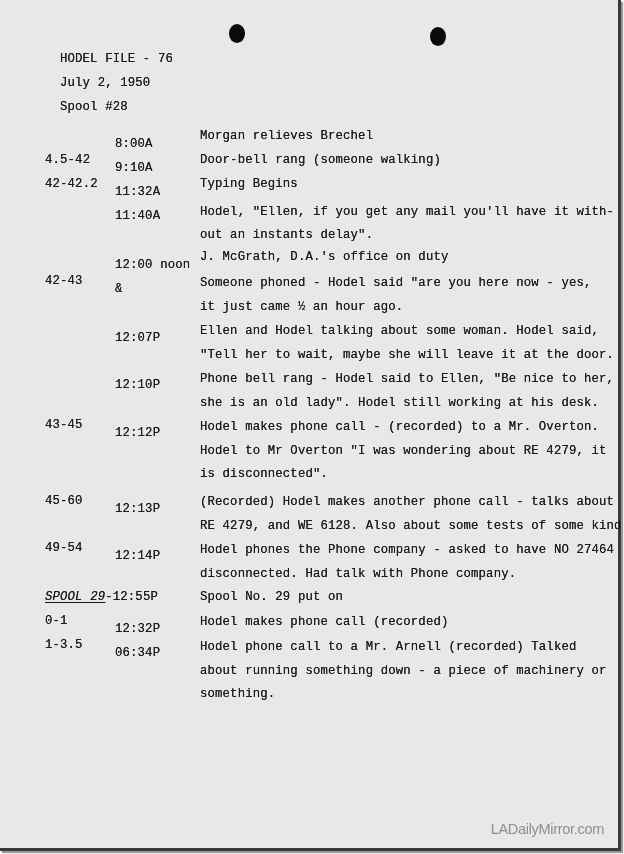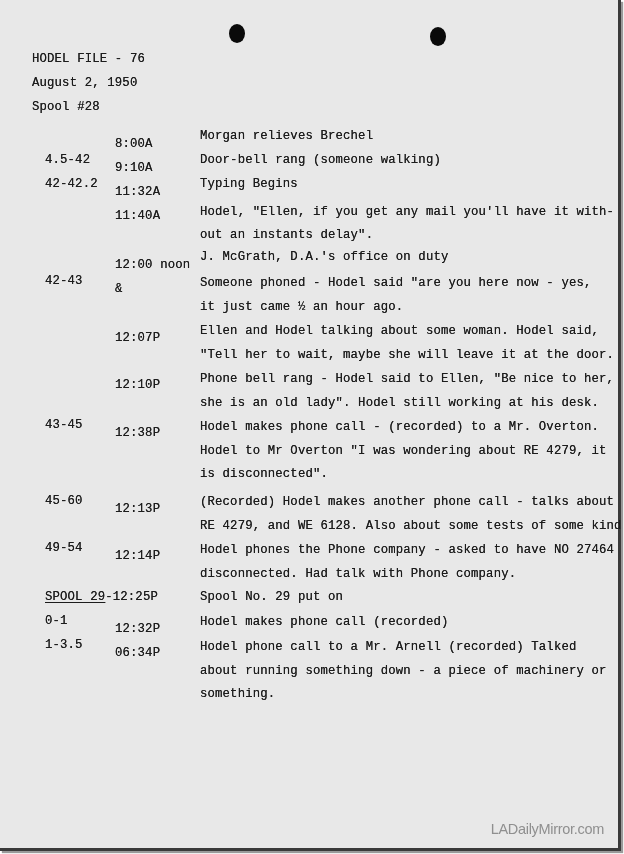--- a/index.html
+++ b/index.html
@@ -36,46 +36,46 @@
     .hole-right { left: 430px; top: 27px; }
 
     .typed {
       position: absolute;
       font-size: 12.3px;
       color: #1c1c1c;
       letter-spacing: 0.15px;
       white-space: nowrap;
       text-shadow: 0 0 0.3px #333;
     }
-    .header-line { left: 32px; font-family: Liberation Mono, monospace; }
+    .header-line { left: 60px; font-family: Liberation Mono, monospace; }
     .col-spool { left: 45px; }
     .col-time { left: 115px; margin-top: 8px; }
     .col-desc { left: 200px; }
 
-    .underline { text-decoration: underline; text-underline-offset: 2px; }
+    .underline { text-decoration: underline; text-underline-offset: 2px; font-style: italic; }
 
     .watermark {
       position: absolute;
       right: 14px;
       bottom: 11px;
       font-family: "Liberation Sans", "DejaVu Sans", sans-serif;
       font-size: 14.5px;
       color: #8f8f8f;
       letter-spacing: -0.3px;
     }
   </style>
 </head>
 <body>
 
 <div class="page">
   <div class="punch-hole hole-left"></div>
   <div class="punch-hole hole-right"></div>
 
   <div class="typed header-line" style="top:52px">HODEL FILE - 76</div>
-  <div class="typed header-line" style="top:76px">August 2, 1950</div>
+  <div class="typed header-line" style="top:76px">July 2, 1950</div>
   <div class="typed header-line" style="top:100px">Spool #28</div>
 
   <div>
     <div class="typed col-time" style="top:129px">8:00A</div>
     <div class="typed col-desc" style="top:129px">Morgan relieves Brechel</div>
   </div>
 
   <div>
     <div class="typed col-spool" style="top:153px">4.5-42</div>
     <div class="typed col-time" style="top:153px">9:10A</div>
@@ -113,42 +113,42 @@
   </div>
 
   <div>
     <div class="typed col-time" style="top:370px">12:10P</div>
     <div class="typed col-desc" style="top:372px">Phone bell rang - Hodel said to Ellen, "Be nice to her,</div>
     <div class="typed col-desc" style="top:396px">she is an old lady".  Hodel still working at his desk.</div>
   </div>
 
   <div>
     <div class="typed col-spool" style="top:418px">43-45</div>
-    <div class="typed col-time" style="top:418px">12:38P</div>
+    <div class="typed col-time" style="top:418px">12:12P</div>
     <div class="typed col-desc" style="top:420px">Hodel makes phone call - (recorded) to a Mr. Overton.</div>
     <div class="typed col-desc" style="top:444px">Hodel to Mr Overton "I was wondering about RE 4279, it</div>
     <div class="typed col-desc" style="top:467px">is disconnected".</div>
   </div>
 
   <div>
     <div class="typed col-spool" style="top:494px">45-60</div>
     <div class="typed col-time" style="top:494px">12:13P</div>
     <div class="typed col-desc" style="top:495px">(Recorded)  Hodel makes another phone call - talks about</div>
     <div class="typed col-desc" style="top:519px">RE 4279, and WE 6128.  Also about some tests of some kind</div>
   </div>
 
   <div>
     <div class="typed col-spool" style="top:541px">49-54</div>
     <div class="typed col-time" style="top:541px">12:14P</div>
     <div class="typed col-desc" style="top:543px">Hodel phones the Phone company - asked to have NO 27464</div>
     <div class="typed col-desc" style="top:567px">disconnected.  Had talk with Phone company.</div>
   </div>
 
   <div>
-    <div class="typed col-spool" style="top:590px"><span class="underline">SPOOL 29</span><span>-12:25P</span></div>
+    <div class="typed col-spool" style="top:590px"><span class="underline">SPOOL 29</span><span>-12:55P</span></div>
     <div class="typed col-desc" style="top:590px">Spool No. 29 put on</div>
   </div>
 
   <div>
     <div class="typed col-spool" style="top:614px">0-1</div>
     <div class="typed col-time" style="top:614px">12:32P</div>
     <div class="typed col-desc" style="top:615px">Hodel makes phone call (recorded)</div>
   </div>
 
   <div>

